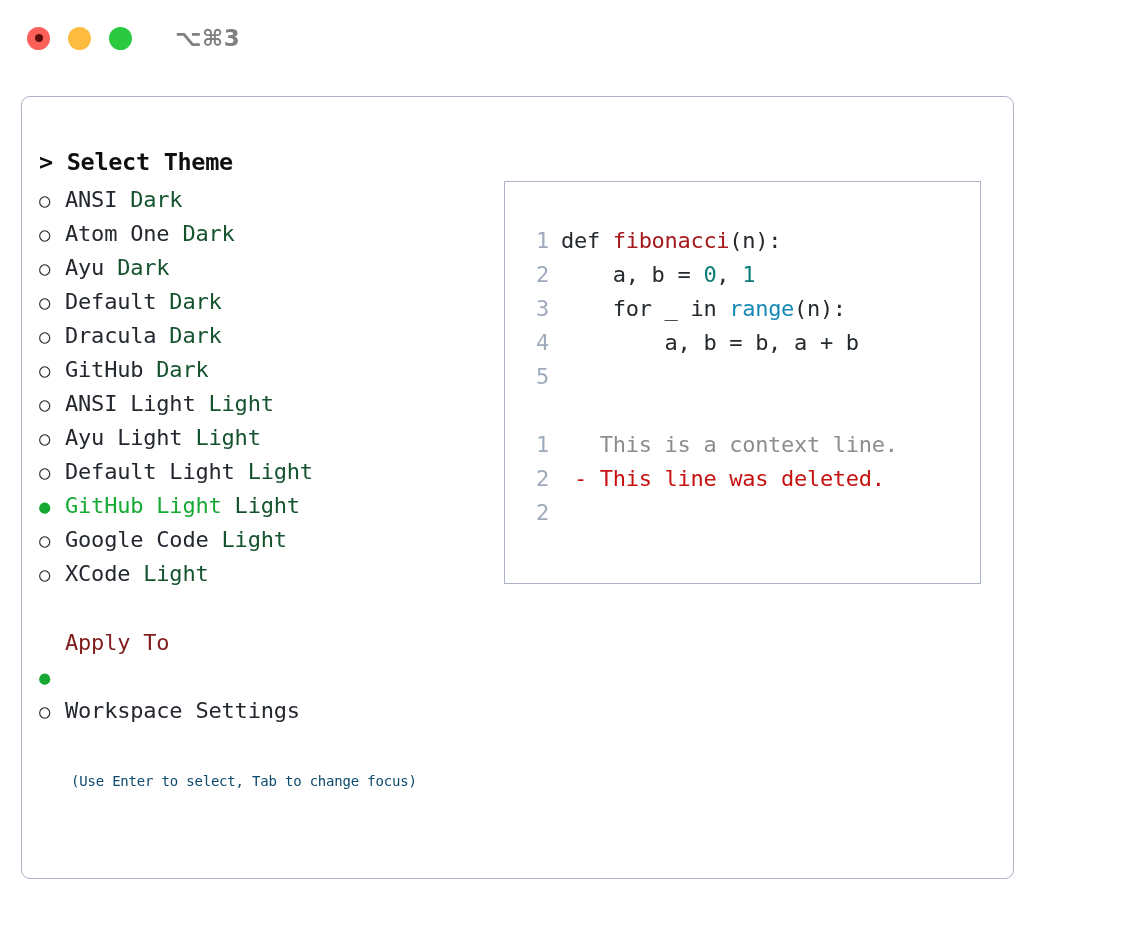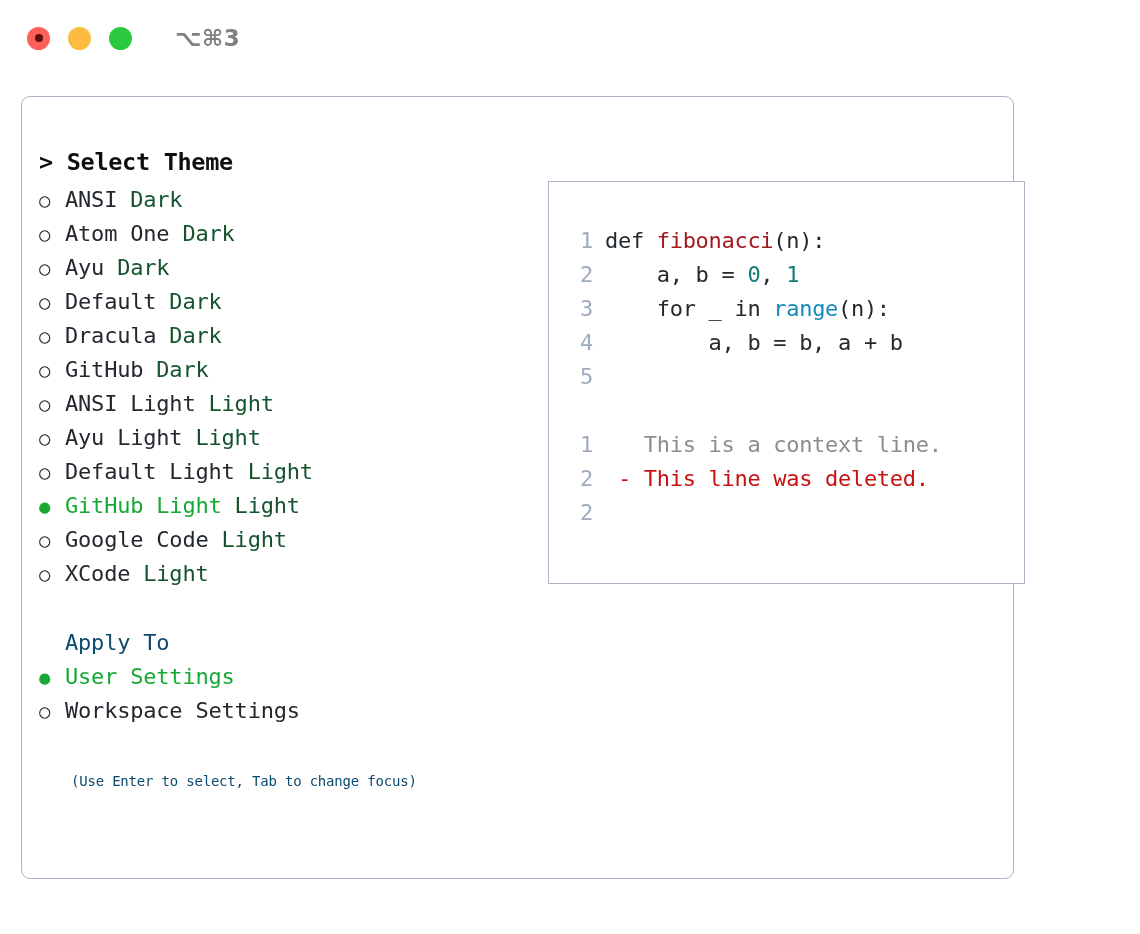--- a/index.html
+++ b/index.html
@@ -49,21 +49,20 @@
 
   
   #dialog {
     position: absolute;
     left: 21px; top: 96px;
     width: 993px; height: 783px;
     border: 1.6px solid #aab4c4;
     border-radius: 9px;
     background: #ffffff;
     display: flex;
-    gap: 44px;
   }
 
   
   #left-pane {
     width: 465px;
     padding: 51px 0 0 17px;
   }
   .pane-heading {
     font-size: 23.5px;
     font-weight: 700;
@@ -87,21 +86,21 @@
     color: #2b2b2b;
   }
   .marker.sel { color: #16a934; }
   .opt-label { color: #23272e; }
   .opt-row.selected .opt-label { color: #16a934; }
   .opt-suffix { color: #14532d; }
 
   .section-gap { height: 35px; }
   .apply-heading {
     font-size: 22px;
-    color: #0c4a6e;
+    color: #7f1d1d;
     padding-left: 26px;
     line-height: 34px;
     white-space: pre;
     letter-spacing: -0.2px;
   }
 
   #hint {
     margin-top: 36px;
     font-size: 14px;
     line-height: 34px;
@@ -179,21 +178,21 @@
           <div class="opt-row"><span class="marker">○</span><span class="opt-label">Default Light</span><span class="opt-suffix"> Light</span></div>
           <div class="opt-row selected"><span class="marker sel">●</span><span class="opt-label">GitHub Light</span><span class="opt-suffix"> Light</span></div>
           <div class="opt-row"><span class="marker">○</span><span class="opt-label">Google Code</span><span class="opt-suffix"> Light</span></div>
           <div class="opt-row"><span class="marker">○</span><span class="opt-label">XCode</span><span class="opt-suffix"> Light</span></div>
         </div>
 
       <div class="section-gap"></div>
 
       <div class="apply-heading">Apply To</div>
       <div id="apply-list">
-          <div class="opt-row selected"><span class="marker sel">●</span><span class="opt-label">User Settings</span></div>
+          <div class="opt-row selected"><span class="marker sel">●</span></div>
           <div class="opt-row"><span class="marker">○</span><span class="opt-label">Workspace Settings</span></div>
         </div>
 
       <div id="hint">(Use Enter to select, Tab to change focus)</div>
     </div>
 
     <div id="right-pane">
       <div id="preview-box">
         <div id="code-block">
             <div class="code-line"><span class="lineno">1</span><span class="code-text">def </span><span class="tok-fn">fibonacci</span><span class="code-text">(n):</span></div>

